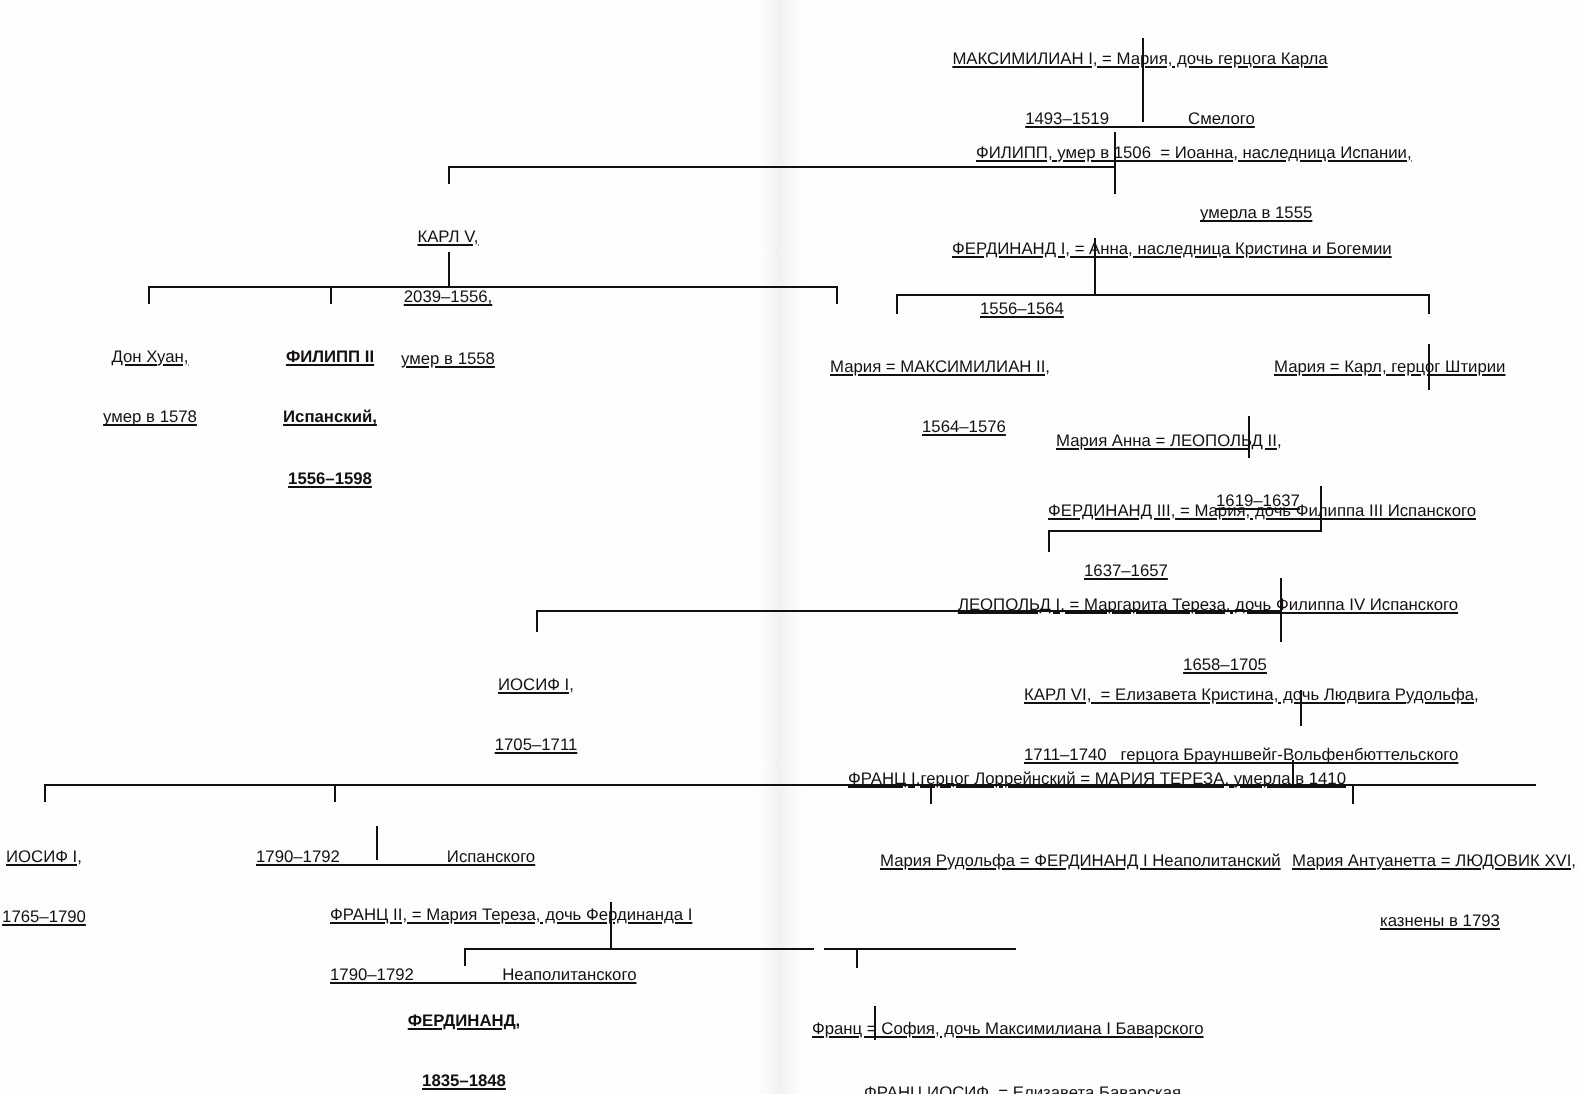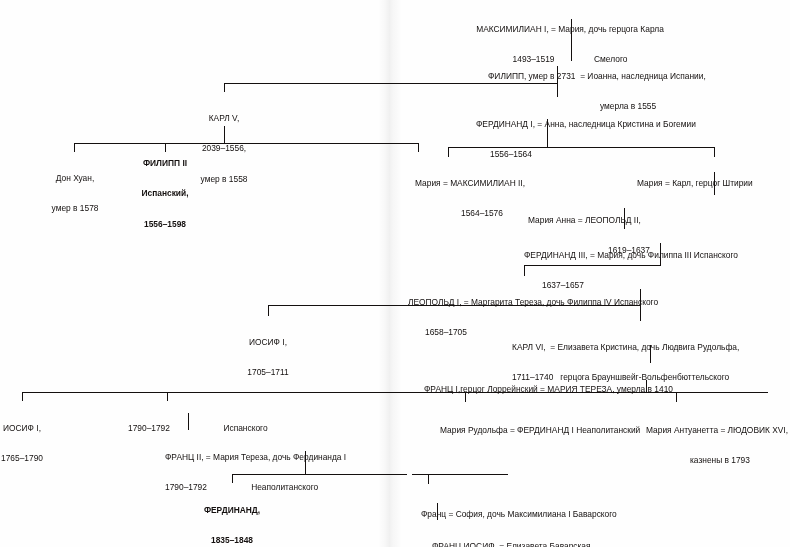--- a/index.html
+++ b/index.html
@@ -34,20 +34,21 @@
     pointer-events: none;
   }
   .node {
     position: absolute;
     color: #14100f;
     line-height: 1.22;
     white-space: pre;
   }
   .node .l1, .node .l2 {
     display: block;
+    text-decoration: underline;
   }
   .nm   { font-size: 8.4px; }
   .nm-b { font-size: 8.4px; font-weight: bold; }
   .c  { text-align: center; }
   .lft{ text-align: left; }
   
   .h, .v {
     position: absolute;
     background: #14100f;
   }
@@ -111,41 +112,41 @@
   <div class="v" style="left:428px; top:474px; height:10px;"></div>
 
   <div class="v" style="left:437px; top:503px; height:17px;"></div>
 
   <div class="node nm c" style="left:440px; top:3px; width:260px;">
     <span class="l1">МАКСИМИЛИАН I, = Мария, дочь герцога Карла</span>
     <span class="l2">1493–1519                 Смелого</span>
   </div>
 
   <div class="node nm lft" style="left:488px; top:50px; width:300px;">
-    <span class="l1">ФИЛИПП, умер в 2731  = Иоанна, наследница Испании,</span>
+    <span class="l1">ФИЛИПП, умер в 1506  = Иоанна, наследница Испании,</span>
     <span class="l2" style="padding-left:112px;">умерла в 1555</span>
   </div>
 
   <div class="node nm c" style="left:174px; top:92px; width:100px;">
     <span class="l1">КАРЛ V,</span>
     <span class="l2">2039–1556,</span>
     <span class="l2">умер в 1558</span>
   </div>
 
   <div class="node nm lft" style="left:476px; top:98px; width:300px;">
     <span class="l1">ФЕРДИНАНД I, = Анна, наследница Кристина и Богемии</span>
     <span class="l2" style="padding-left:14px;">1556–1564</span>
   </div>
 
   <div class="node nm c" style="left:32px; top:152px; width:86px;">
     <span class="l1">Дон Хуан,</span>
     <span class="l2">умер в 1578</span>
   </div>
 
-  <div class="node nm-b c" style="left:122px; top:137px; width:86px;">
+  <div class="node nm-b c" style="left:122px; top:152px; width:86px;">
     <span class="l1">ФИЛИПП II</span>
     <span class="l2">Испанский,</span>
     <span class="l2">1556–1598</span>
   </div>
 
   <div class="node nm lft" style="left:415px; top:157px; width:200px;">
     <span class="l1">Мария = МАКСИМИЛИАН II,</span>
     <span class="l2" style="padding-left:46px;">1564–1576</span>
   </div>
 
@@ -156,21 +157,21 @@
   <div class="node nm lft" style="left:528px; top:194px; width:220px;">
     <span class="l1">Мария Анна = ЛЕОПОЛЬД II,</span>
     <span class="l2" style="padding-left:80px;">1619–1637</span>
   </div>
 
   <div class="node nm lft" style="left:524px; top:229px; width:280px;">
     <span class="l1">ФЕРДИНАНД III, = Мария, дочь Филиппа III Испанского</span>
     <span class="l2" style="padding-left:18px;">1637–1657</span>
   </div>
 
-  <div class="node nm lft" style="left:408px; top:276px; width:320px;">
+  <div class="node nm lft" style="left:444px; top:276px; width:320px;text-align:center;">
     <span class="l1">ЛЕОПОЛЬД I, = Маргарита Тереза, дочь Филиппа IV Испанского</span>
     <span class="l2" style="padding-left:17px;">1658–1705</span>
   </div>
 
   <div class="node nm c" style="left:228px; top:316px; width:80px;">
     <span class="l1">ИОСИФ I,</span>
     <span class="l2">1705–1711</span>
   </div>
 
   <div class="node nm lft" style="left:512px; top:321px; width:300px;">
@@ -203,21 +204,21 @@
   <div class="node nm lft" style="left:646px; top:404px; width:150px;">
     <span class="l1">Мария Антуанетта = ЛЮДОВИК XVI,</span>
     <span class="l2" style="padding-left:44px;">казнены в 1793</span>
   </div>
 
   <div class="node nm-b c" style="left:189px; top:484px; width:86px;">
     <span class="l1">ФЕРДИНАНД,</span>
     <span class="l2">1835–1848</span>
   </div>
 
-  <div class="node nm lft" style="left:421px; top:488px; width:250px;">
+  <div class="node nm lft" style="left:406px; top:488px; width:250px;">
     <span class="l1">Франц = София, дочь Максимилиана I Баварского</span>
   </div>
 
   <div class="node nm lft" style="left:432px; top:520px; width:250px;">
     <span class="l1">ФРАНЦ ИОСИФ, = Елизавета Баварская,</span>
     
   </div>
 
 </div>
 

